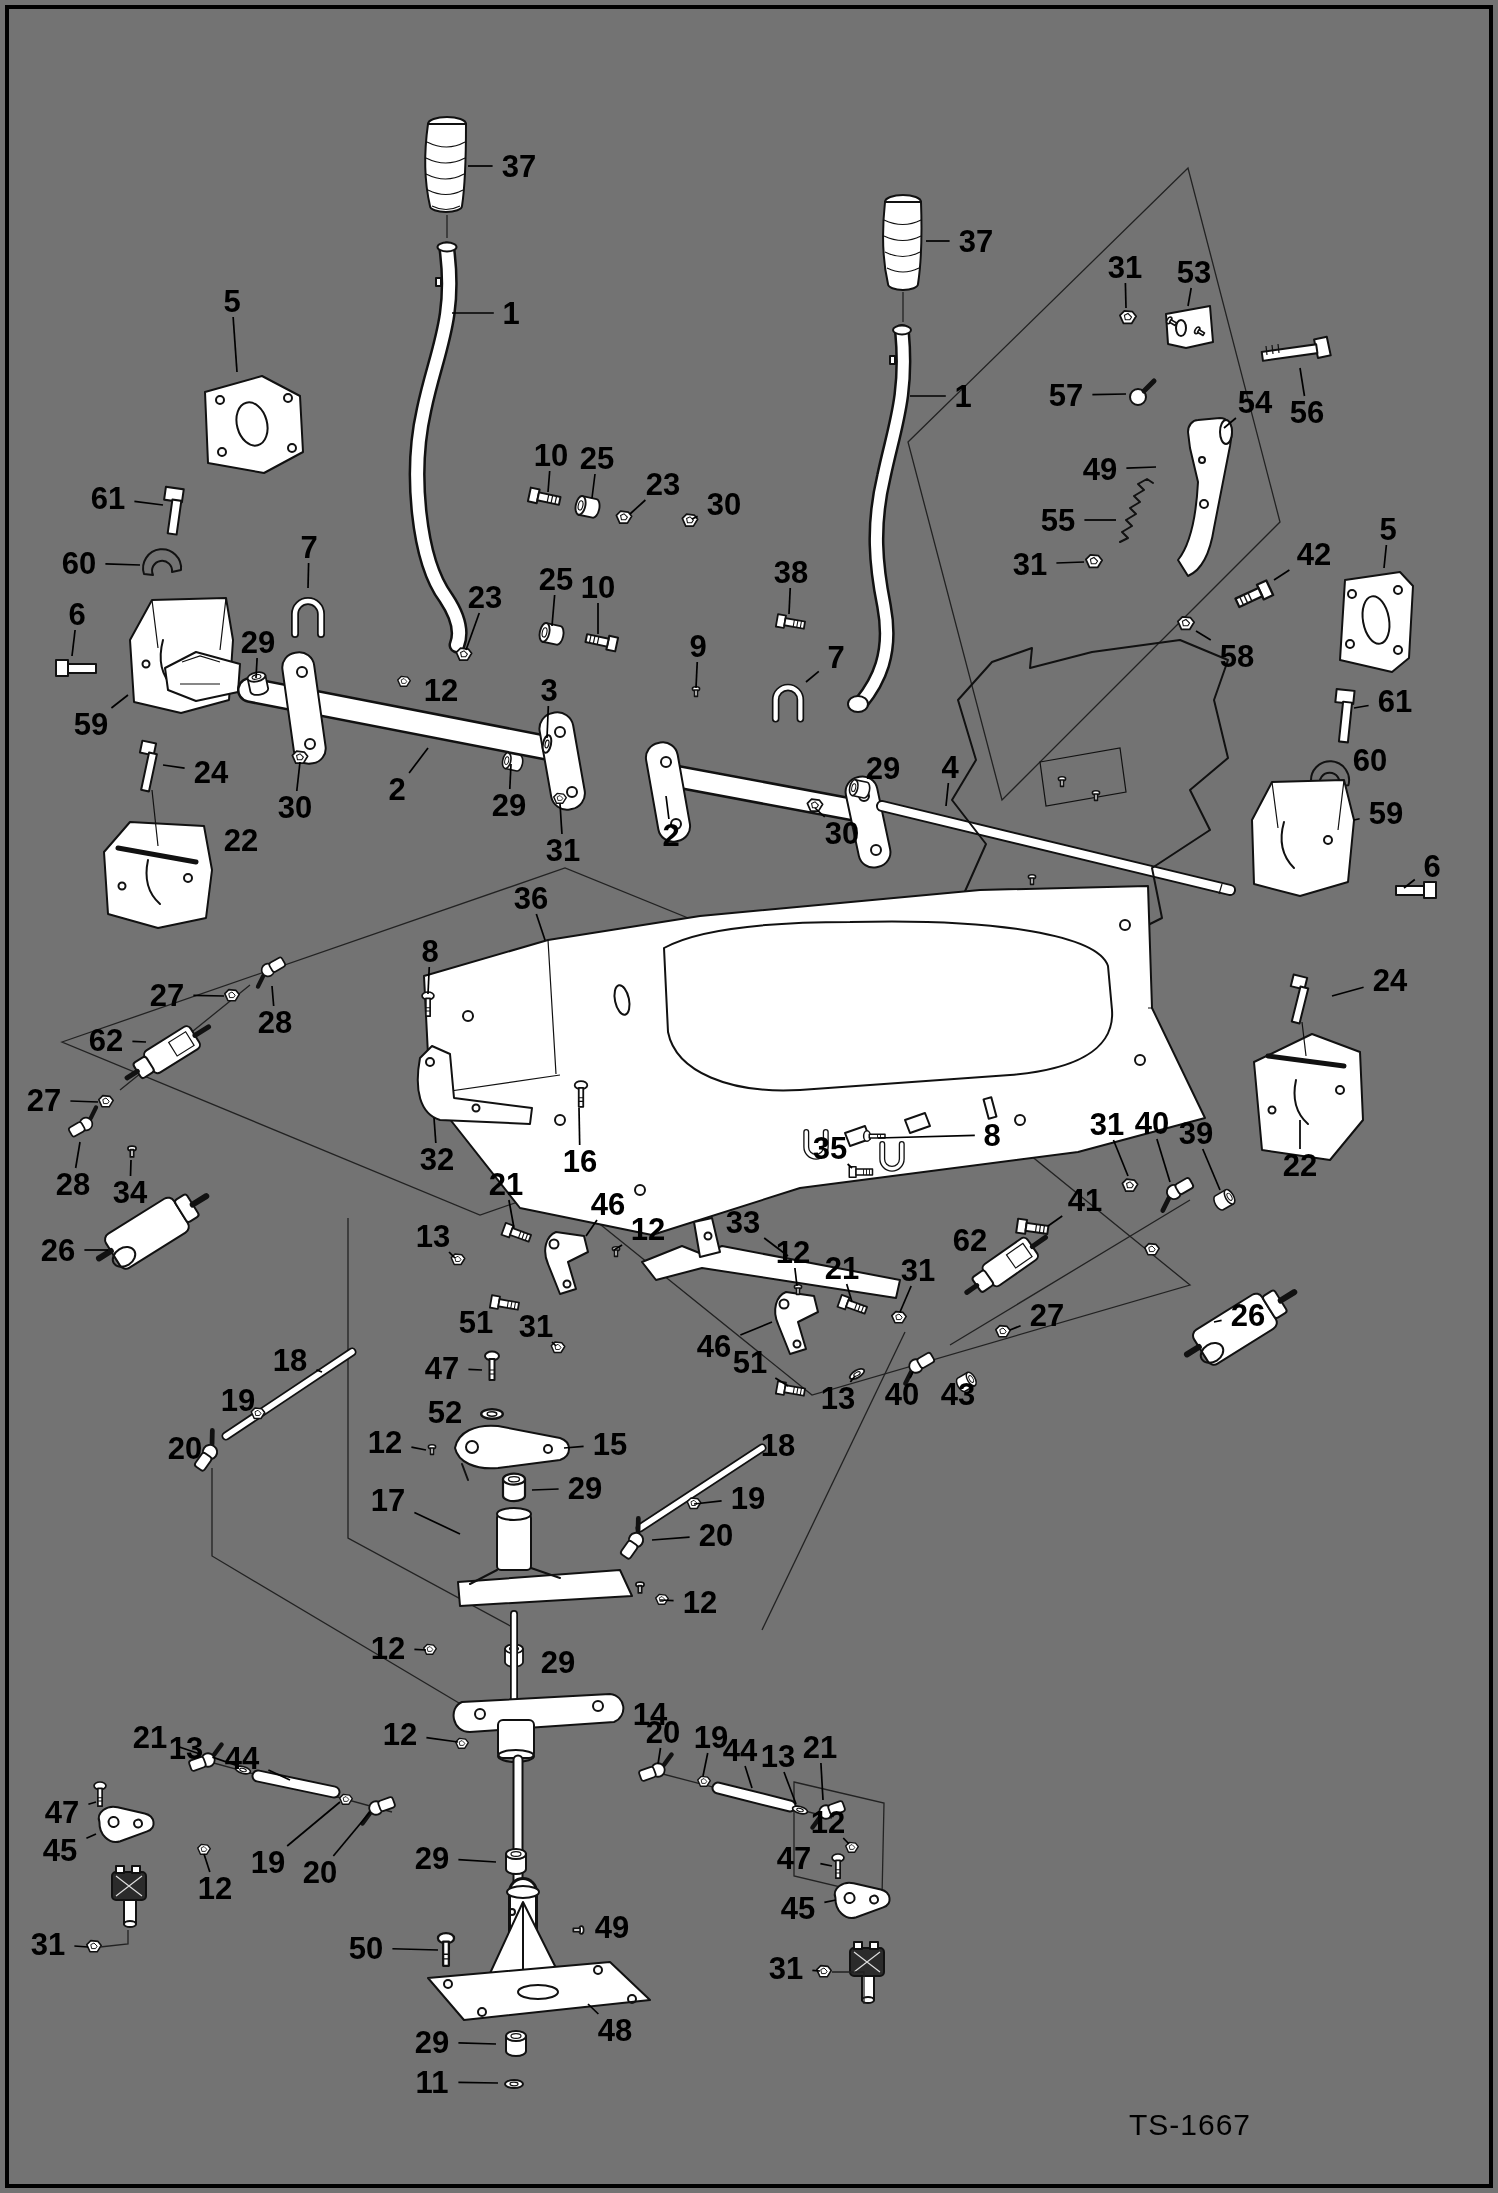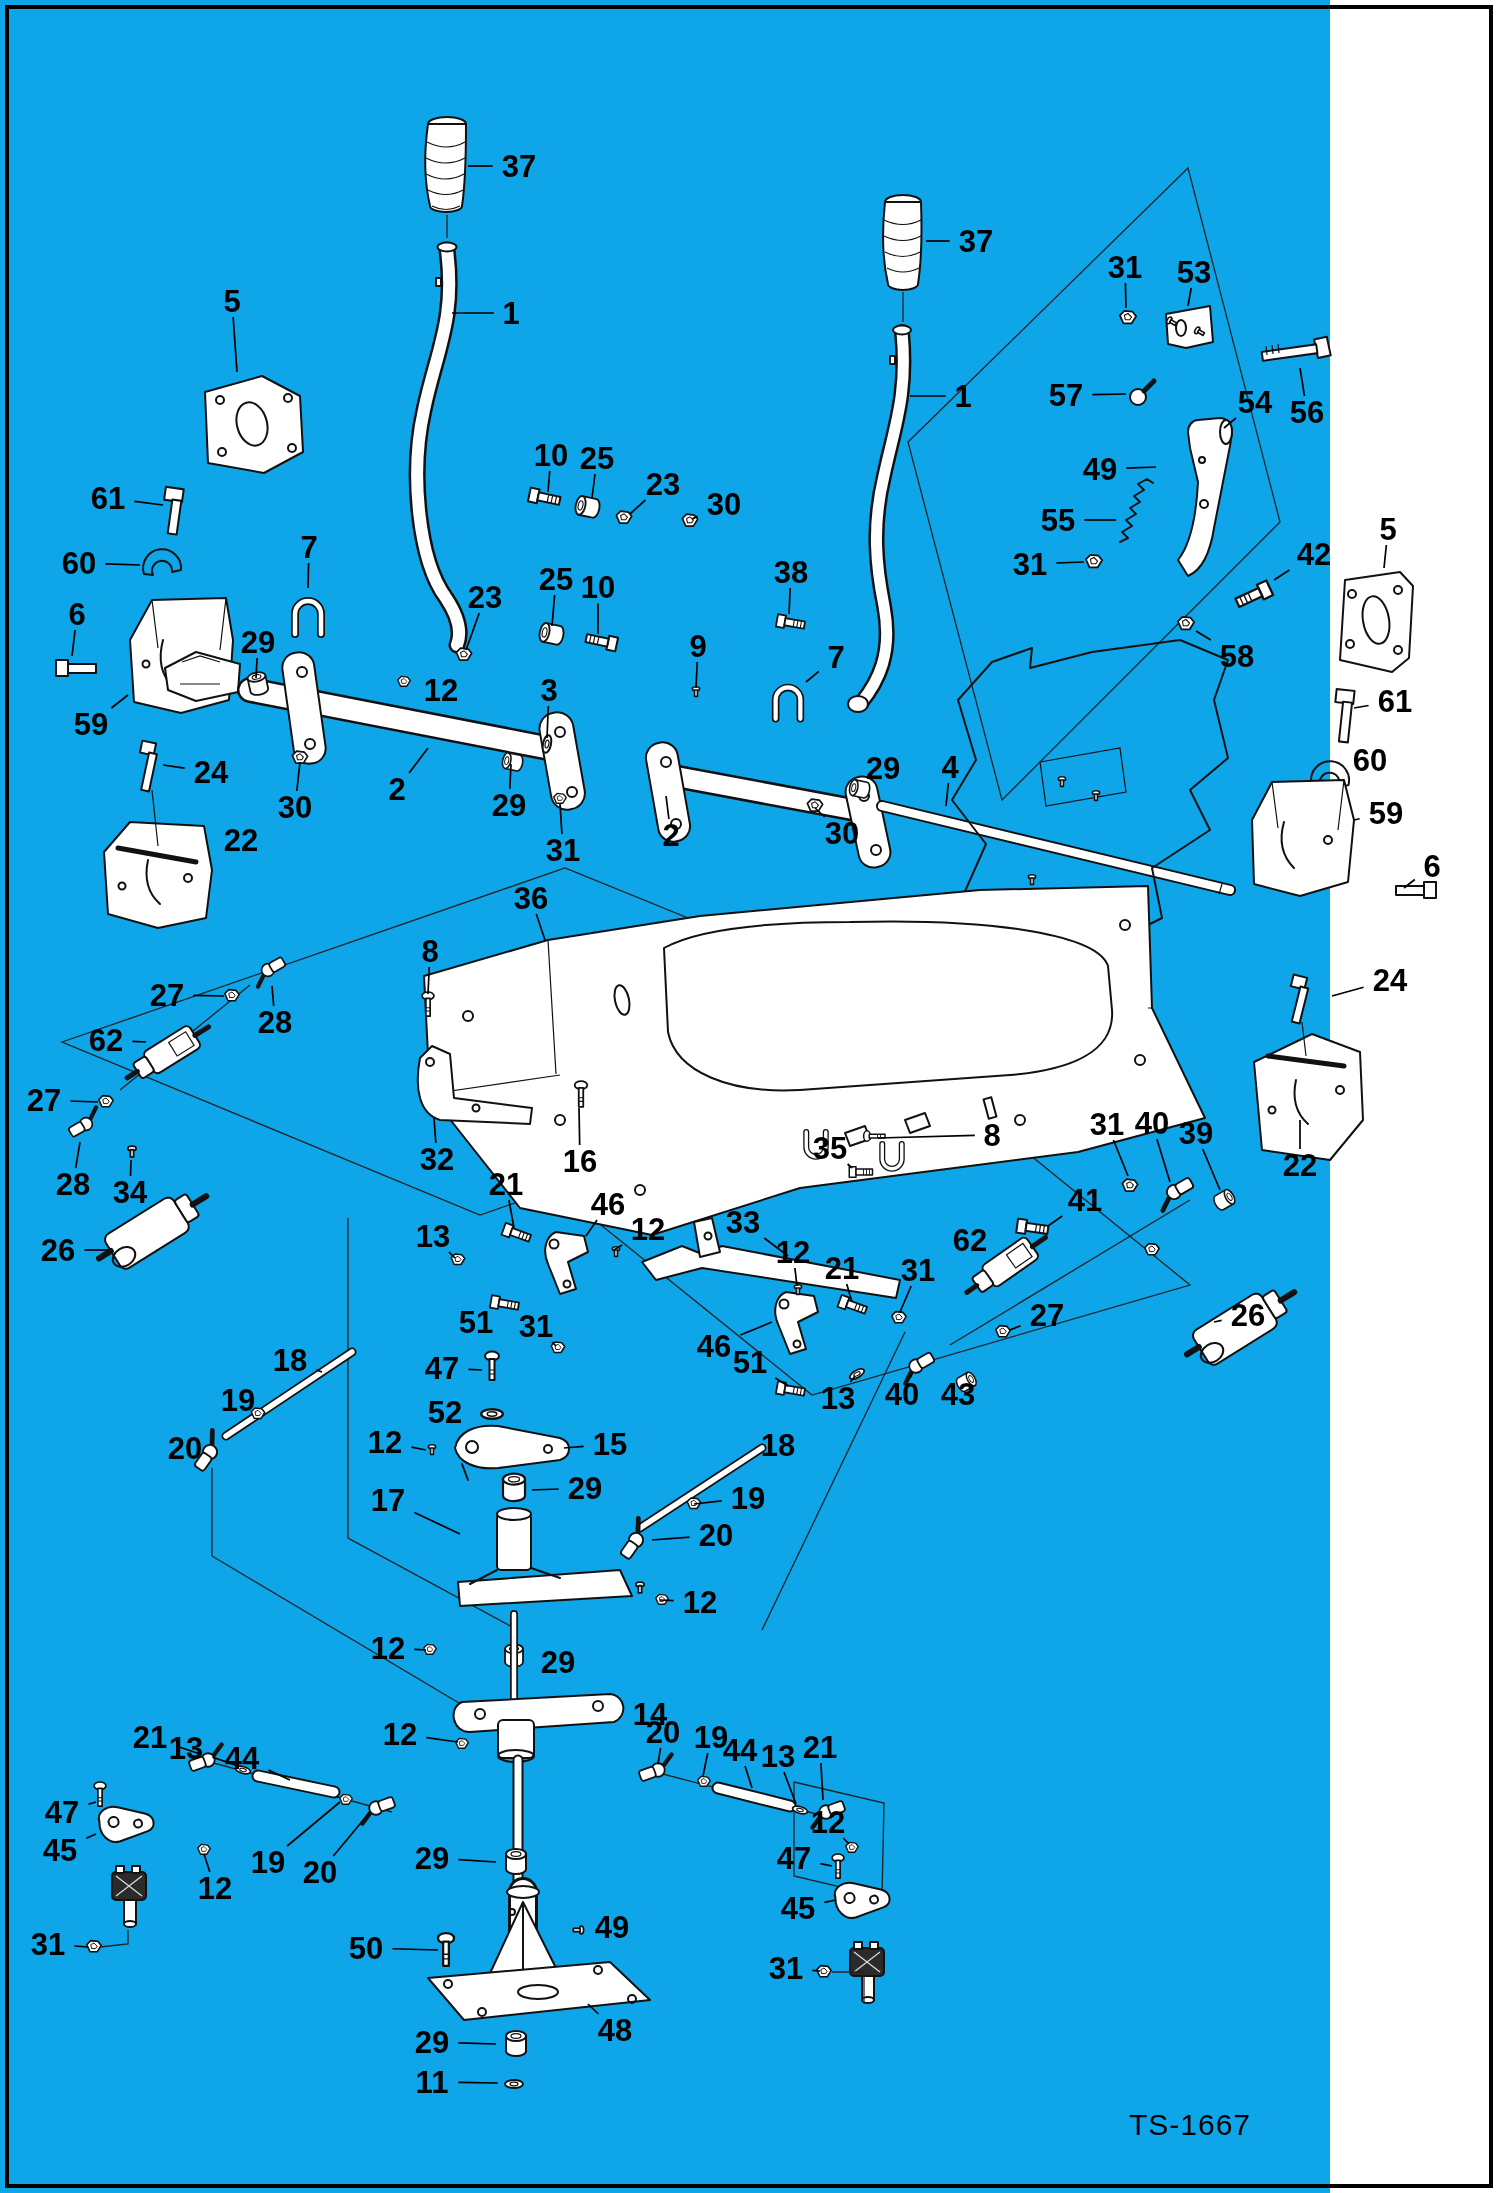--- a/index.html
+++ b/index.html
@@ -1,16 +1,16 @@
 <!DOCTYPE html>
 <html><head>
 <meta charset="utf-8">
 <style>
   html,body{margin:0;padding:0;background:#fff;}
-  #stage{position:relative;width:1330px;height:2193px;background:#0ea5e9;font-family:"Liberation Sans",sans-serif;}
+  #stage{position:relative;width:1498px;height:2193px;background:#737373;font-family:"Liberation Sans",sans-serif;}
   svg{position:absolute;left:0;top:0;}
   .p{stroke:#111;stroke-width:2;fill:#fff;stroke-linejoin:round;stroke-linecap:round;}
   .pn{stroke:#111;stroke-width:2;fill:none;stroke-linejoin:round;stroke-linecap:round;}
   .thin{stroke:#111;stroke-width:1.2;fill:none;}
   .cons{stroke:#222;stroke-width:1.3;fill:none;}
   .to{stroke:#111;fill:none;stroke-linecap:round;}
   .ti{stroke:#fff;fill:none;stroke-linecap:round;}
   .dark{stroke:#111;stroke-width:2;fill:#2b2b2b;}
   .callout-text{font-family:"Liberation Sans",sans-serif;font-weight:700;font-size:31px;fill:#000;}
   .code-text{font-family:"Liberation Sans",sans-serif;font-weight:400;font-size:30px;fill:#000;letter-spacing:1px;}

